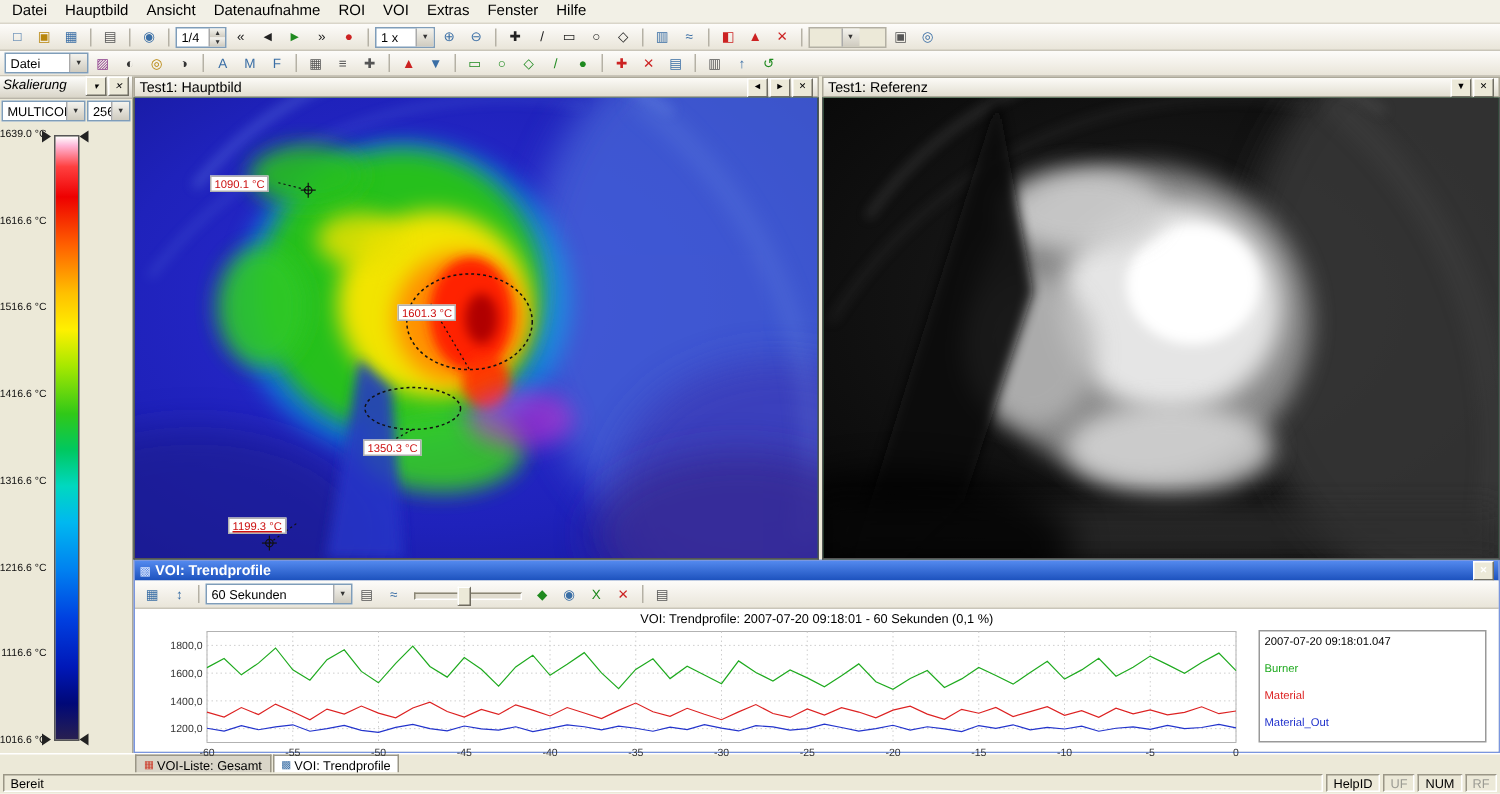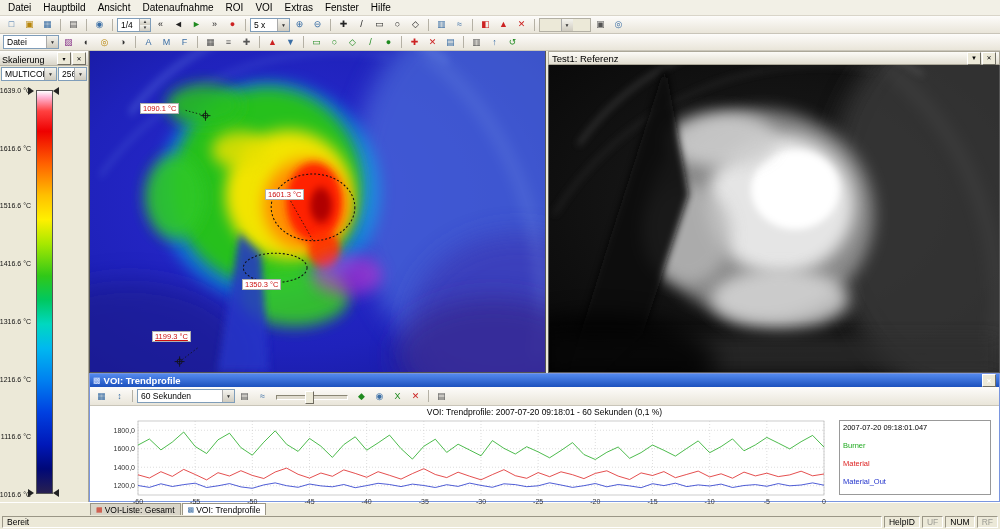--- a/index.html
+++ b/index.html
@@ -20,21 +20,21 @@
   .spinner{display:flex;align-items:center;height:14px;background:#fff;border:1px solid #7f9db9;font-size:8.5px;padding-left:3px;box-sizing:border-box;width:34px;}
   .spinner .spin-val{flex:1;}
   .spin-btns{display:flex;flex-direction:column;width:10px;border-left:1px solid #aaa;}
   .spin-btns div{height:6px;display:flex;align-items:center;justify-content:center;font-size:4.5px;background:linear-gradient(#f4f3ee,#cfcbbf);color:#333;}
   .slider{width:72px;height:13px;position:relative;margin:0 4px;}
   .slider .groove{position:absolute;left:0;right:0;top:5px;height:3px;border:1px solid;border-color:#8a8675 #fff #fff #8a8675;background:#e0dccf;}
   .slider .thumb{position:absolute;top:1px;left:40%;width:7px;height:11px;background:#ece9d8;border:1px solid;border-color:#fff #6f6b5f #6f6b5f #fff;}
   
   .workspace{flex:1;display:flex;min-height:0;}
   .left-panel{width:88px;flex:0 0 auto;background:#ece9d8;border-right:1px solid #aca899;display:flex;flex-direction:column;}
-  .panel-header{height:14px;background:linear-gradient(#fdfdfb,#d9d5c8);border-bottom:1px solid #b9b5a9;display:flex;align-items:flex-end;padding:0 2px;font-size:9px;}
+  .panel-header{height:14px;background:linear-gradient(#fdfdfb,#d9d5c8);border-bottom:1px solid #b9b5a9;display:flex;align-items:flex-start;padding:0 2px;font-size:9px;font-style:italic;}
   .panel-header .ph-title{flex:1;}
   .wbtn{width:12px;height:11px;margin-left:1px;background:#ece9d8;border:1px solid;border-color:#fff #716f64 #716f64 #fff;display:flex;align-items:center;justify-content:center;font-size:6px;line-height:1;}
   .combo-row{display:flex;gap:1px;padding:1px;}
   .scale-body{flex:1;position:relative;}
   .scale-labels{position:absolute;left:0;top:8px;bottom:8px;width:32px;}
   .scale-label{position:absolute;right:1px;transform:translateY(-50%);font-size:7px;white-space:nowrap;color:#111;}
   .colorbar{position:absolute;left:36px;top:8px;bottom:8px;width:15px;border:1px solid #555;
     background:linear-gradient(to bottom,#ffffff 0%,#ffb8d8 1.5%,#ff4040 5%,#ee0000 10%,#ff6000 18%,#ffc000 26%,#fff000 32%,#a8e800 38%,#30c818 46%,#00c860 52%,#00d8c0 58%,#00b8f0 64%,#0080f0 72%,#0040e0 80%,#0018b8 88%,#000878 94%,#282050 100%);}
   .tri{position:absolute;width:0;height:0;}
   .tri.right{border-top:4px solid transparent;border-bottom:4px solid transparent;border-left:6px solid #222;}
@@ -107,21 +107,21 @@
           <div>▼</div>
         </div>
       </div>
       <div class="tbtn" style="color: rgb(34, 34, 34);">«</div>
       <div class="tbtn" style="color: rgb(34, 34, 34);">◄</div>
       <div class="tbtn" style="color: rgb(31, 138, 31);">►</div>
       <div class="tbtn" style="color: rgb(34, 34, 34);">»</div>
       <div class="tbtn" style="color: rgb(204, 34, 34);">●</div>
       <div class="tsep"></div>
       <div class="combo" style="width: 40px;">
-        <span class="combo-text">5 x</span>
+        <span class="combo-text">1 x</span>
         <span class="combo-arrow">▼</span>
       </div>
       <div class="tbtn" style="color: rgb(58, 110, 165);">⊕</div>
       <div class="tbtn" style="color: rgb(58, 110, 165);">⊖</div>
       <div class="tsep"></div>
       <div class="tbtn" style="color: rgb(34, 34, 34);">✚</div>
       <div class="tbtn" style="color: rgb(34, 34, 34);">/</div>
       <div class="tbtn" style="color: rgb(34, 34, 34);">▭</div>
       <div class="tbtn" style="color: rgb(34, 34, 34);">○</div>
       <div class="tbtn" style="color: rgb(34, 34, 34);">◇</div>
@@ -212,20 +212,28 @@
         <div class="tri left" style="left:53px;top:5px;"></div>
         <div class="tri right" style="left:28px;bottom:5px;"></div>
         <div class="tri left" style="left:53px;bottom:5px;"></div>
       </div>
     </div>
 
     <div class="main-col">
       <div class="doc-row">
 
         <div class="doc-window hauptbild">
+          <div class="doc-title">
+            <span class="dt-label">Test1: Hauptbild</span>
+            <span id="hb-controls" style="display:flex;">
+                <div class="wbtn">◄</div>
+                <div class="wbtn">►</div>
+                <div class="wbtn">✕</div>
+              </span>
+          </div>
           <div class="doc-body">
             <svg class="scene" viewBox="0 0 457 308" preserveAspectRatio="none">
               <defs>
                 <radialGradient id="tbg" cx="45%" cy="45%" r="80%">
                   <stop offset="0%" stop-color="#2b2bd5"></stop>
                   <stop offset="60%" stop-color="#1f22bb"></stop>
                   <stop offset="100%" stop-color="#141694"></stop>
                 </radialGradient>
                 <filter id="b4" x="-40%" y="-40%" width="180%" height="180%">
                     <feGaussianBlur stdDeviation="4"></feGaussianBlur>

